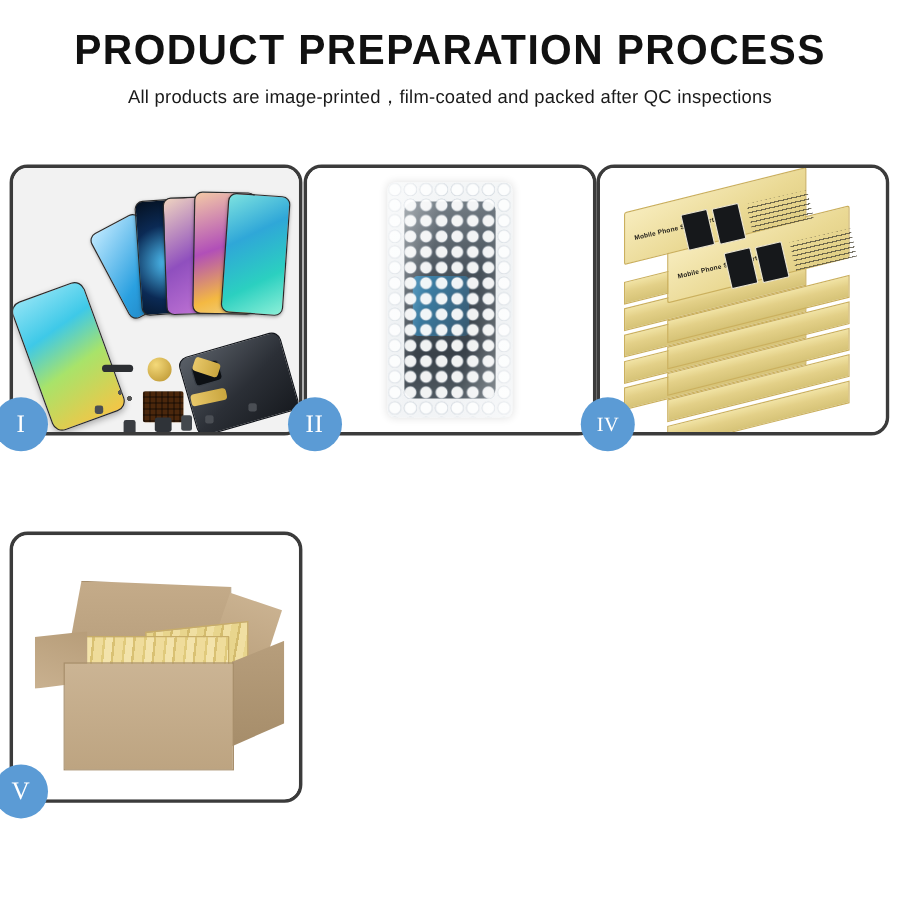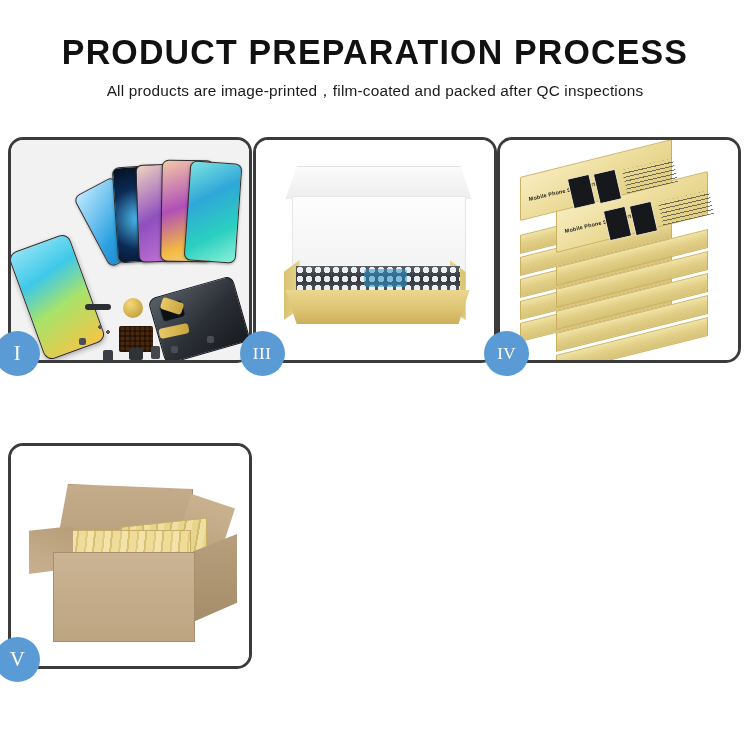--- a/index.html
+++ b/index.html
@@ -1,21 +1,21 @@
 <!DOCTYPE html>
 <html><head>
 <meta charset="utf-8">
 <style>
   html,body{margin:0;padding:0;}
   body{
     width:750px;height:750px;background:#ffffff;
     font-family:"Liberation Sans",sans-serif;
     overflow:hidden;position:relative;
   }
-  .header{width:100%;text-align:center;padding-top:34px;box-sizing:border-box;}
+  .header{width:100%;text-align:center;padding-top:24px;box-sizing:border-box;}
   .title{
     font-size:35px;font-weight:bold;color:#111111;letter-spacing:1.2px;
     transform:scaleX(0.97);transform-origin:center;line-height:1;
     margin:0 0 12px 0;white-space:nowrap;
   }
   .subtitle{
     font-size:15.5px;color:#1a1a1a;letter-spacing:0.2px;margin:0;
     white-space:nowrap;transform:scaleX(0.99);
   }
   .grid{
@@ -315,32 +315,31 @@
       <div class="btn-s"></div>
       <div class="btn-s2"></div>
       <div class="btn-s3"></div>
       <div class="sml" style="left:68px;top:198px"></div>
       <div class="sml" style="left:160px;top:206px"></div>
       <div class="sml" style="left:196px;top:196px"></div>
     </div>
     <div class="badge">I</div>
   </div>
 
-
   <div class="panel">
-    <div class="inner p3">
-      <div class="b3lid"></div>
-      <div class="b3back"></div>
-      <div class="b3left"></div>
-      <div class="b3right"></div>
-      <div class="b3inner"></div>
-      <div class="b3front"></div>
+    <div class="inner p2">
+      <div class="bwrap">
+        <div class="bcore"></div>
+        <div class="bubbles"></div>
+        <div class="bsheen"></div>
+      </div>
     </div>
-    <div class="badge wide">III</div>
+    <div class="badge">II</div>
   </div>
+
 
   <div class="panel">
     <div class="inner p4">
       <div class="stack">
         <div class="slab" style="left:8px;top:150px;width:150px;"></div>
         <div class="slab" style="left:8px;top:128px;width:150px;"></div>
         <div class="slab" style="left:8px;top:106px;width:150px;"></div>
         <div class="slab" style="left:8px;top:84px;width:150px;"></div>
         <div class="slab" style="left:8px;top:62px;width:150px;"></div>
 

